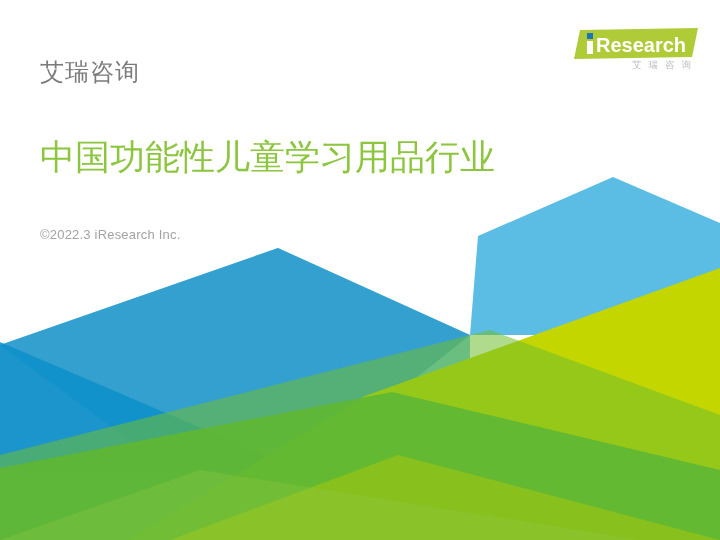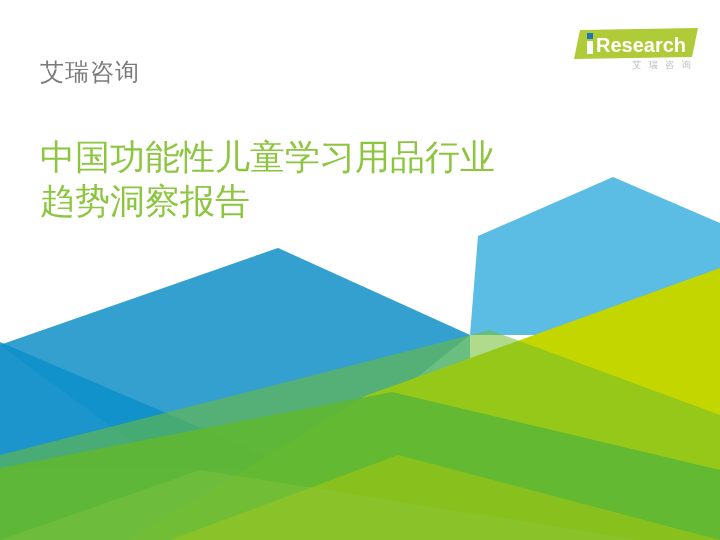--- a/index.html
+++ b/index.html
@@ -127,17 +127,17 @@
         <text x="22" y="24" font-family="Liberation Sans, sans-serif" font-size="20" font-weight="bold" fill="#FFFFFF">Research</text>
       </svg>
     </span>
     <div id="logo-sub">艾瑞咨询</div>
   </div>
 
   <div id="eyebrow">艾瑞咨询</div>
 
   <h1 id="main-title">
     <span class="line">中国功能性儿童学习用品行业</span>
-    <span class="line">趋势洞察报告</span>
   </h1>
 
+  <div id="copyright">©2022.3 iResearch Inc.</div>
 
 </div>
 
 </body></html>

